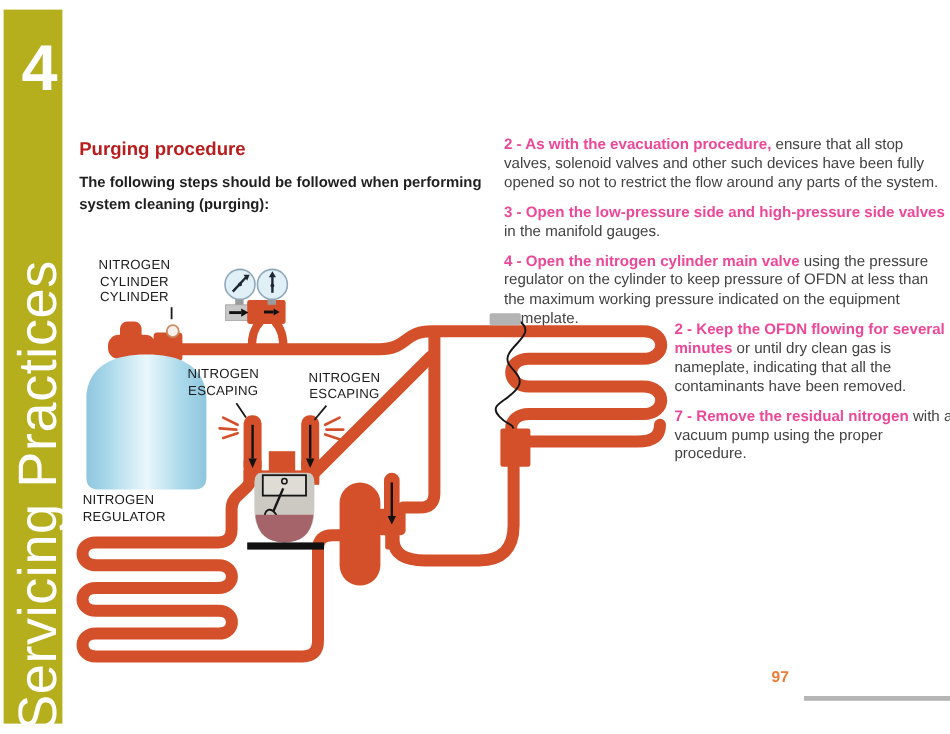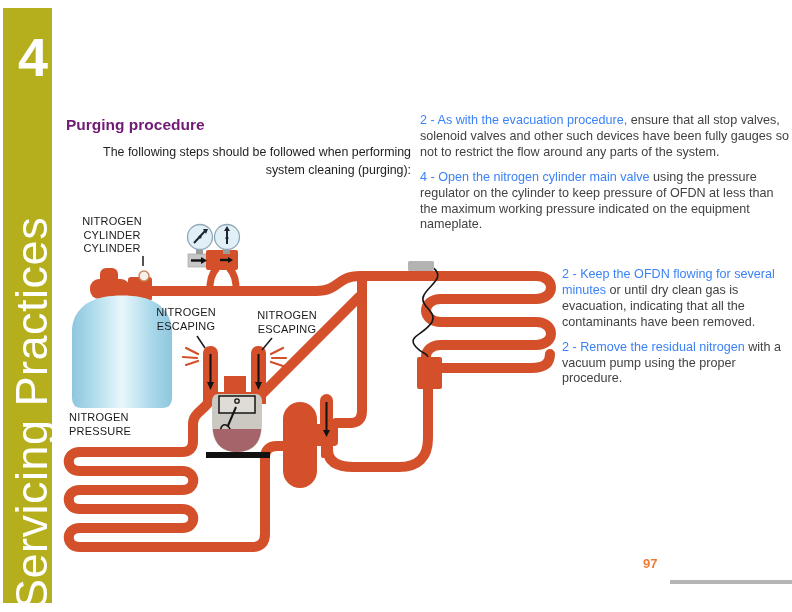--- a/index.html
+++ b/index.html
@@ -6,26 +6,26 @@
   .page{position:relative;width:792px;height:612px;background:#ffffff;overflow:hidden;
         font-family:"Liberation Sans",sans-serif;}
   
   .sidebar{position:absolute;left:3px;top:8px;width:49px;height:595px;background:#b5ae1d;}
   .chapter-num{position:absolute;top:22px;left:0;width:100%;text-align:right;padding-right:4px;
         box-sizing:border-box;color:#fff;font-size:54px;font-weight:bold;line-height:1;}
   .sidebar-title{position:absolute;left:4px;top:601px;transform:rotate(-90deg);transform-origin:0 0;
         color:#fff;font-size:45px;font-weight:normal;letter-spacing:.5px;white-space:nowrap;line-height:49px;}
   
   .left-col{position:absolute;left:66px;top:116px;width:345px;}
-  .heading{color:#701a75;font-size:15.5px;font-weight:bold;margin:0 0 10px 0;}
-  .intro,.step1{color:#1f1f1f;font-size:12.4px;font-weight:normal;line-height:17.5px;margin:0 0 14px 0;text-align:right;}
+  .heading{color:#b91c1c;font-size:15.5px;font-weight:bold;margin:0 0 10px 0;}
+  .intro,.step1{color:#1f1f1f;font-size:12.4px;font-weight:bold;line-height:17.5px;margin:0 0 14px 0;}
   .right-col{position:absolute;left:420px;top:113px;width:372px;}
   .side-col{position:absolute;left:562px;top:267px;width:232px;}
   .para{font-size:12.6px;line-height:15.9px;color:#424242;margin:0 0 9px 0;}
-  .para .b{font-weight:normal;color:#3b82f6;}
+  .para .b{font-weight:bold;color:#ec4899;}
   
   .dlabel{position:absolute;font-size:11px;line-height:13.5px;color:#1a1a1a;letter-spacing:.2px;}
   .lbl-regulator{left:62px;top:215px;width:100px;text-align:center;}
   .lbl-esc-left{left:146px;top:306px;width:80px;text-align:center;}
   .lbl-esc-right{left:247px;top:309px;width:80px;text-align:center;}
   .lbl-cylinder{left:69px;top:411px;width:100px;text-align:left;}
   
   .diagram-svg{position:absolute;left:0;top:0;width:792px;height:612px;}
   
   .page-number{position:absolute;left:643px;top:556px;color:#ee7b36;font-size:13px;font-weight:bold;}
@@ -40,27 +40,28 @@
     <div class="chapter-num">4</div>
     <div class="sidebar-title">Servicing Practices</div>
   </div>
 
   <div class="left-col">
     <h1 class="heading">Purging procedure</h1>
     <p class="intro">The following steps should be followed when performing system cleaning (purging):</p>
   </div>
 
   <div class="right-col">
-    <p class="para"><span class="b">2 - As with the evacuation procedure,</span><span> ensure that all stop valves, solenoid valves and other such devices have been fully gauges so not to restrict the flow around any parts of the system.</span></p>
+    <p class="para"><span class="b">2 - As with the evacuation procedure,</span><span> ensure that all stop valves, solenoid valves and other such devices have been fully opened so not to restrict the flow around any parts of the system.</span></p>
+    <p class="para"><span class="b">3 - Open the low-pressure side and high-pressure side valves</span><span> in the manifold gauges.</span></p>
     <p class="para"><span class="b">4 - Open the nitrogen cylinder main valve</span><span> using the pressure regulator on the cylinder to keep pressure of OFDN at less than the maximum working pressure indicated on the equipment nameplate.</span></p>
   </div>
 
   <div class="side-col">
-    <p class="para"><span class="b">2 - Keep the OFDN flowing for several minutes</span><span> or until dry clean gas is evacuation, indicating that all the contaminants have been removed.</span></p>
-    <p class="para"><span class="b">2 - Remove the residual nitrogen</span><span> with a vacuum pump using the proper procedure.</span></p>
+    <p class="para"><span class="b">2 - Keep the OFDN flowing for several minutes</span><span> or until dry clean gas is nameplate, indicating that all the contaminants have been removed.</span></p>
+    <p class="para"><span class="b">7 - Remove the residual nitrogen</span><span> with a vacuum pump using the proper procedure.</span></p>
   </div>
 
   <svg class="diagram-svg" viewBox="0 0 792 612">
     <defs>
       <linearGradient id="cylGrad" x1="0" y1="0" x2="1" y2="0">
         <stop offset="0" stop-color="#8fc6de"></stop>
         <stop offset="0.18" stop-color="#a9d8ea"></stop>
         <stop offset="0.5" stop-color="#e9f7fc"></stop>
         <stop offset="0.8" stop-color="#a9d8ea"></stop>
         <stop offset="1" stop-color="#8fc6de"></stop>
@@ -198,19 +199,19 @@
   <div class="dlabel lbl-esc-left">
     <div>NITROGEN</div>
     <div>ESCAPING</div>
   </div>
   <div class="dlabel lbl-esc-right">
     <div>NITROGEN</div>
     <div>ESCAPING</div>
   </div>
   <div class="dlabel lbl-cylinder">
     <div>NITROGEN</div>
-    <div>PRESSURE</div>
+    <div>REGULATOR</div>
   </div>
 
   <div class="page-number">97</div>
   <div class="footer-rule"></div>
 
 </div>
 
 </body></html>

